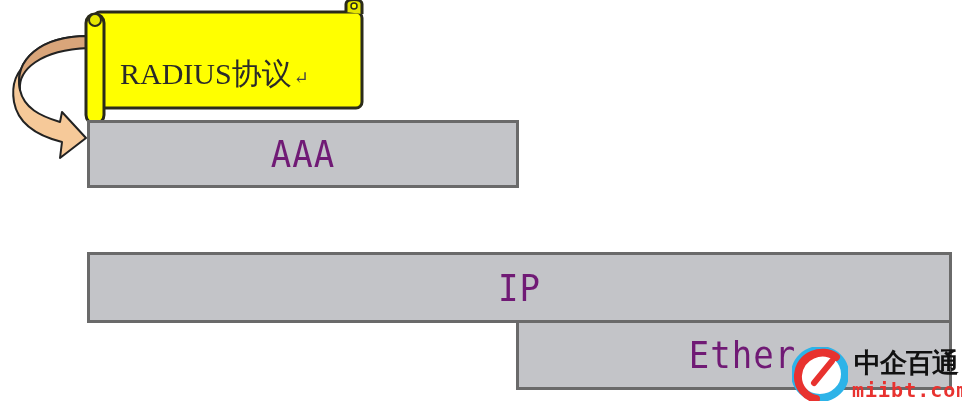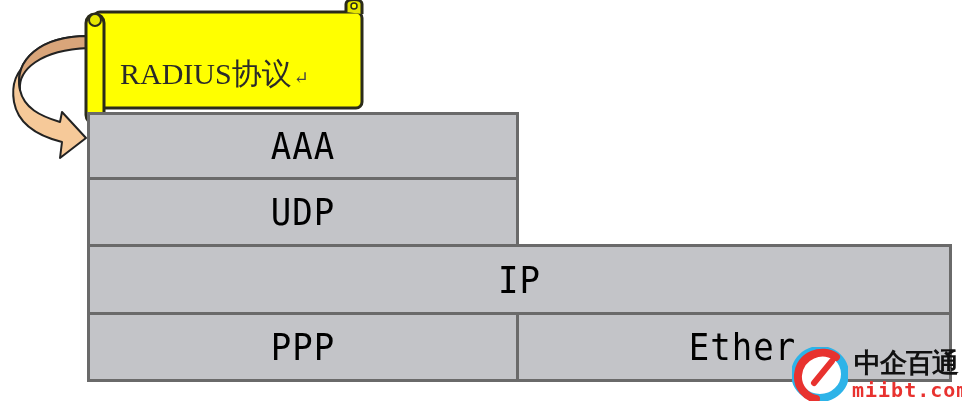--- a/index.html
+++ b/index.html
@@ -7,24 +7,25 @@
     width: 962px; height: 402px; position: relative; overflow: hidden;
     background: #ffffff;
     font-family: "DejaVu Serif", "Liberation Serif", serif;
   }
   .stage { position: absolute; left: 0; top: 0; width: 844px; height: 402px; }
   .layer {
     position: absolute; box-sizing: border-box;
     background: #c3c4c8;
     border: 3px solid #6a6a6a;
     display: flex; align-items: center; justify-content: center;
-    color: #000000;
+    color: #701a75;
     font-family: "DejaVu Sans Mono", "Liberation Mono", monospace;
     font-size: 34px;
     letter-spacing: 1px;
+    margin-top: 8px;
   }
   .layer span { transform: scaleY(1.08); display: inline-block; }
   .scroll-label {
     position: absolute; left: 120px; top: 54px;
     font-family: "Liberation Serif", "DejaVu Serif", serif;
     font-size: 30px; color: #2a2a2a; white-space: nowrap;
   }
   .scroll-label .ret { font-size: 18px; color: #444; margin-left: 2px; }
   .watermark {
     position: absolute; left: 792px; top: 345px; width: 170px; height: 57px;
@@ -61,28 +62,22 @@
     <circle cx="274" cy="6" r="3" fill="#ffff00" stroke="#2b2b1a" stroke-width="1.5"></circle>
   </svg>
 
   <div class="scroll-label">
     <span>RADIUS协议</span><span class="ret">↵</span>
   </div>
 
   <div class="layer" style="left:87px;top:112px;width:432px;height:68px;">
     <span>AAA</span>
   </div>
-  <div class="layer" style="left:87px;top:177px;width:432px;height:70px;">
-    <span>UDP</span>
-  </div>
   <div class="layer" style="left:87px;top:244px;width:865px;height:71px;">
     <span>IP</span>
-  </div>
-  <div class="layer" style="left:87px;top:312px;width:432px;height:70px;">
-    <span>PPP</span>
   </div>
   <div class="layer" style="left:516px;top:312px;width:436px;height:70px;padding-left:17px;">
     <span>Ether</span>
   </div>
 
   <div class="watermark">
     <svg style="position:absolute;left:0;top:2px" width="56" height="54" viewBox="0 0 56 54">
       <ellipse cx="28" cy="27" rx="25" ry="24" fill="#ffffff" stroke="#2db3e8" stroke-width="8"></ellipse>
       <path d="M44,10 C30,0 8,8 6,28 C5,40 14,50 24,52" fill="none" stroke="#e8322f" stroke-width="8" stroke-linecap="round"></path>
       <path d="M40,14 L22,36" stroke="#e8322f" stroke-width="6" stroke-linecap="round"></path>

